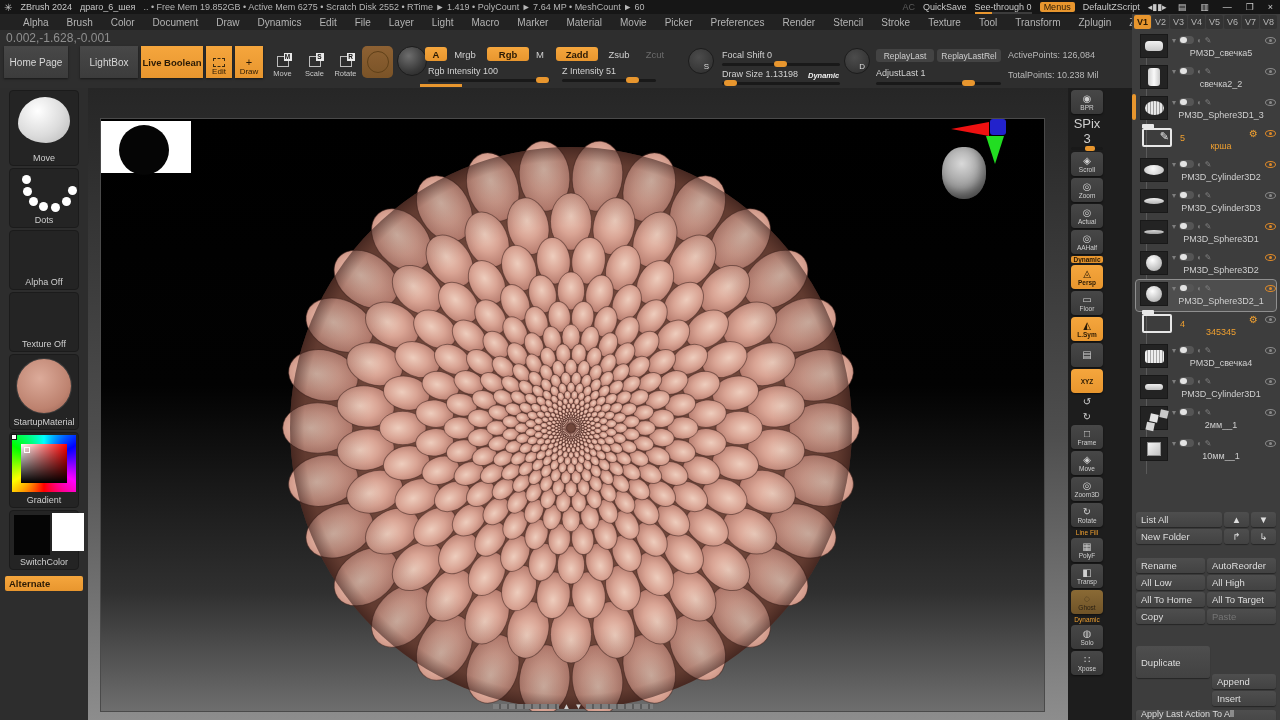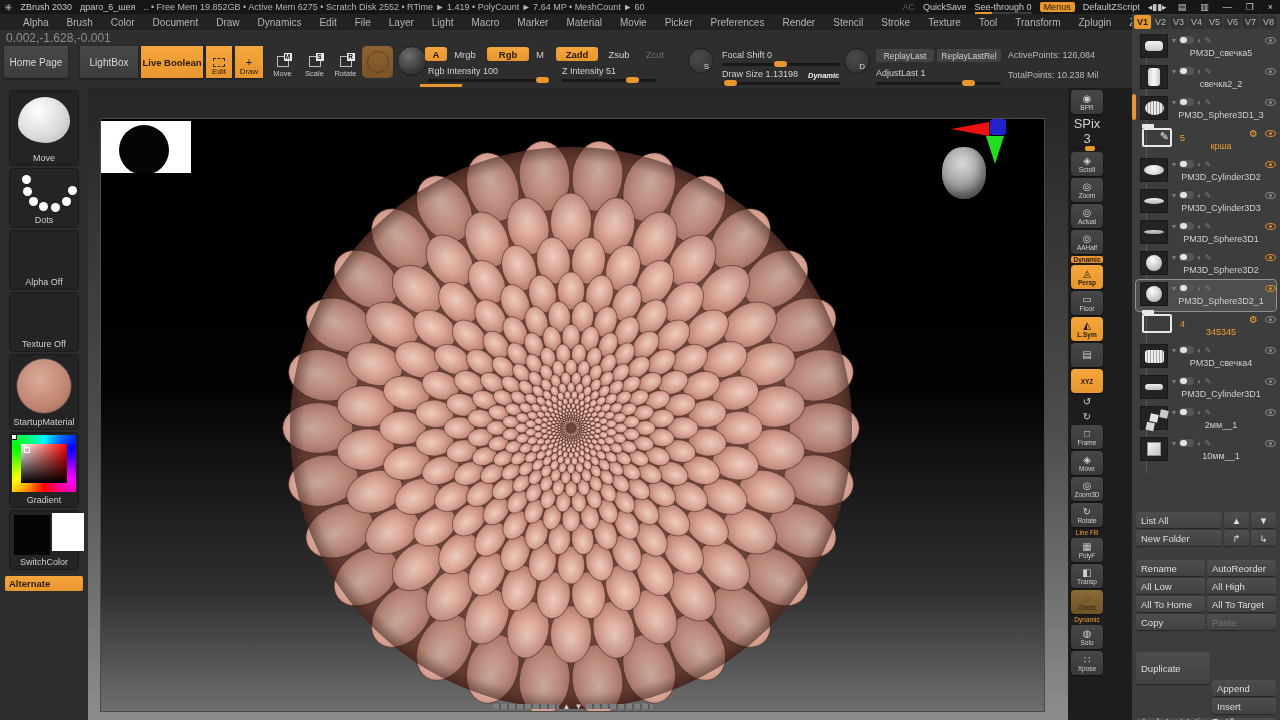--- a/index.html
+++ b/index.html
@@ -163,36 +163,36 @@
   .t-sph{width:16px;height:16px;background:radial-gradient(circle at 40% 32%,#ffffff,#bdbdbd 70%,#8f8f8f);border-radius:50%;}
   .t-gearcyl{width:19px;height:13px;background:repeating-linear-gradient(90deg,#eee 0 2px,#a8a8a8 2px 3px);border-radius:3px;}
   .t-cylflat{width:18px;height:6px;background:linear-gradient(#efefef,#bdbdbd);border-radius:3px/50%;}
   .t-cubes{position:relative;width:8px;height:8px;background:#e3e3e3;transform:rotate(12deg);box-shadow:9px -6px 0 #c9c9c9,-2px 9px 0 #d6d6d6;}
   .t-cube{width:14px;height:14px;background:linear-gradient(135deg,#f5f5f5,#c2c2c2);border:1px solid #8f8f8f;}
 
   
   #stbuttons { position:absolute; left:4px; right:4px; top:498px; }
   .pbrow { display:flex; gap:2px; margin-bottom:2px; }
   .pbtn { background:linear-gradient(#4e4e4e,#424242); border-radius:3px; color:#dedede; font-size:9.5px;
-    height:15px; display:flex; align-items:center; padding:8px 5px; box-shadow:0 1px 1px rgba(0,0,0,.4); }
+    height:15px; display:flex; align-items:center; padding:0 5px; box-shadow:0 1px 1px rgba(0,0,0,.4); }
   .pbtn.c { justify-content:center; }
   .pbtn.dim { color:#757575; }
   .pbtn.tall { height:32px;margin-top:20px; }
   .half { flex:1; }
   .stackcol { flex:1; display:flex; flex-direction:column; gap:2px;margin-top:48px; }
   .applybar { margin-top:4px; height:18px; font-size:9px; justify-content:center; }
 </style>
 </head>
 <body>
 
 <div id="stage">
 
   <div id="titlebar">
     <span class="logo">✳</span>
-    <span>ZBrush 2030</span>
+    <span>ZBrush 2024</span>
     <span>драго_6_шея</span>
     <span class="stats">.. • Free Mem 19.852GB • Active Mem 6275 • Scratch Disk 2552 • RTime ► 1.419 • PolyCount ► 7.64 MP • MeshCount ► 60</span>
     <span class="spacer"></span>
     <span class="dim">AC</span>
     <span>QuickSave</span>
     <span class="seethrough">See-through 0</span>
     <span class="menus-btn">Menus</span>
     <span>DefaultZScript</span>
     <span>◂▮▮▸</span>
     <span class="winctl">▤</span>

